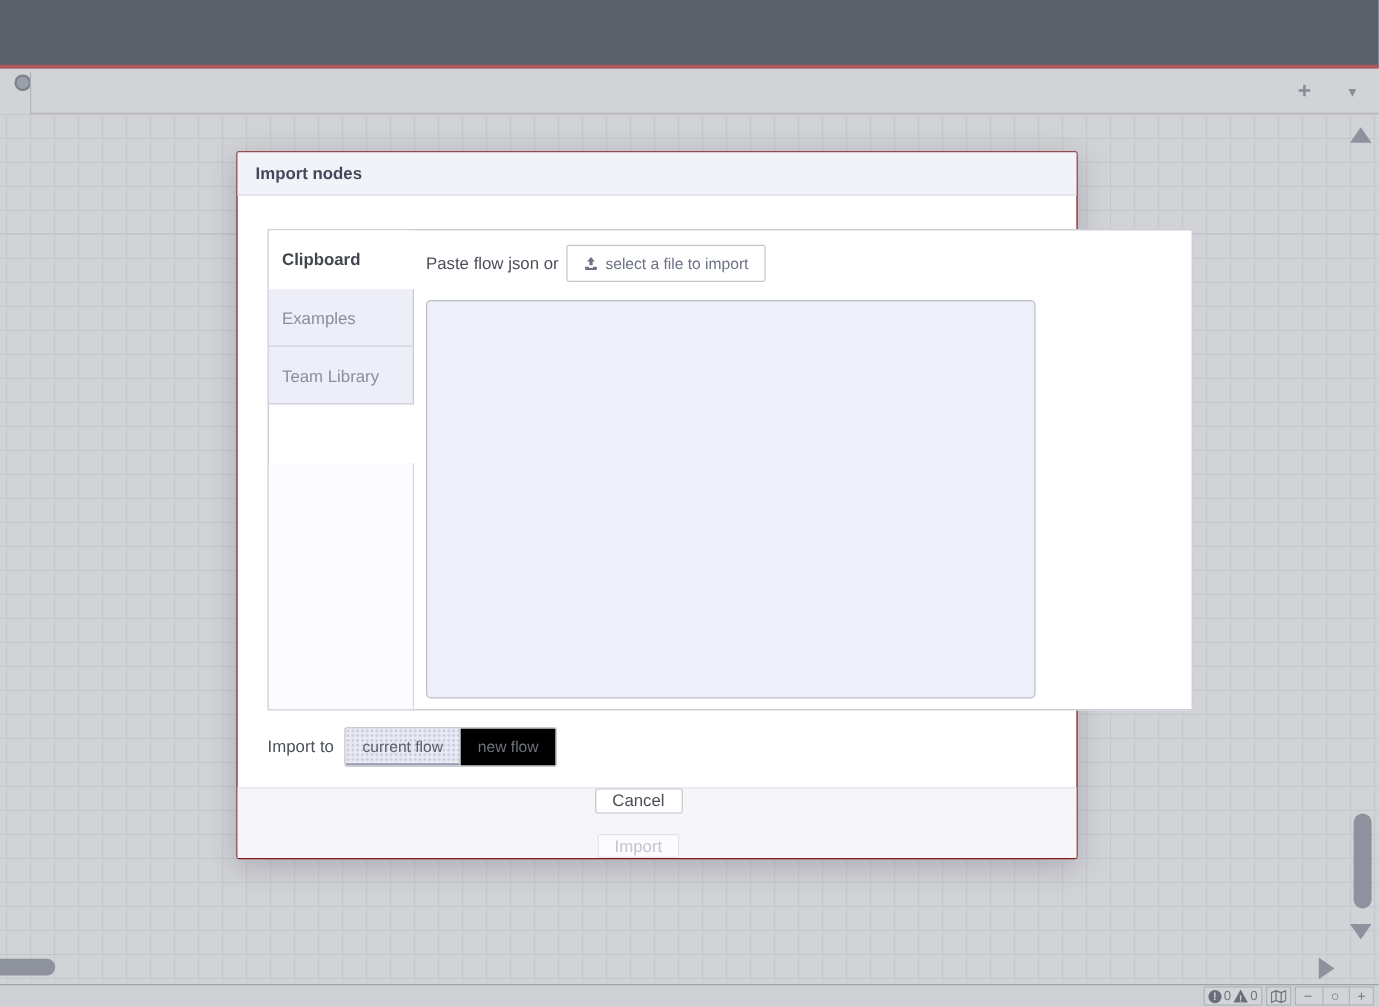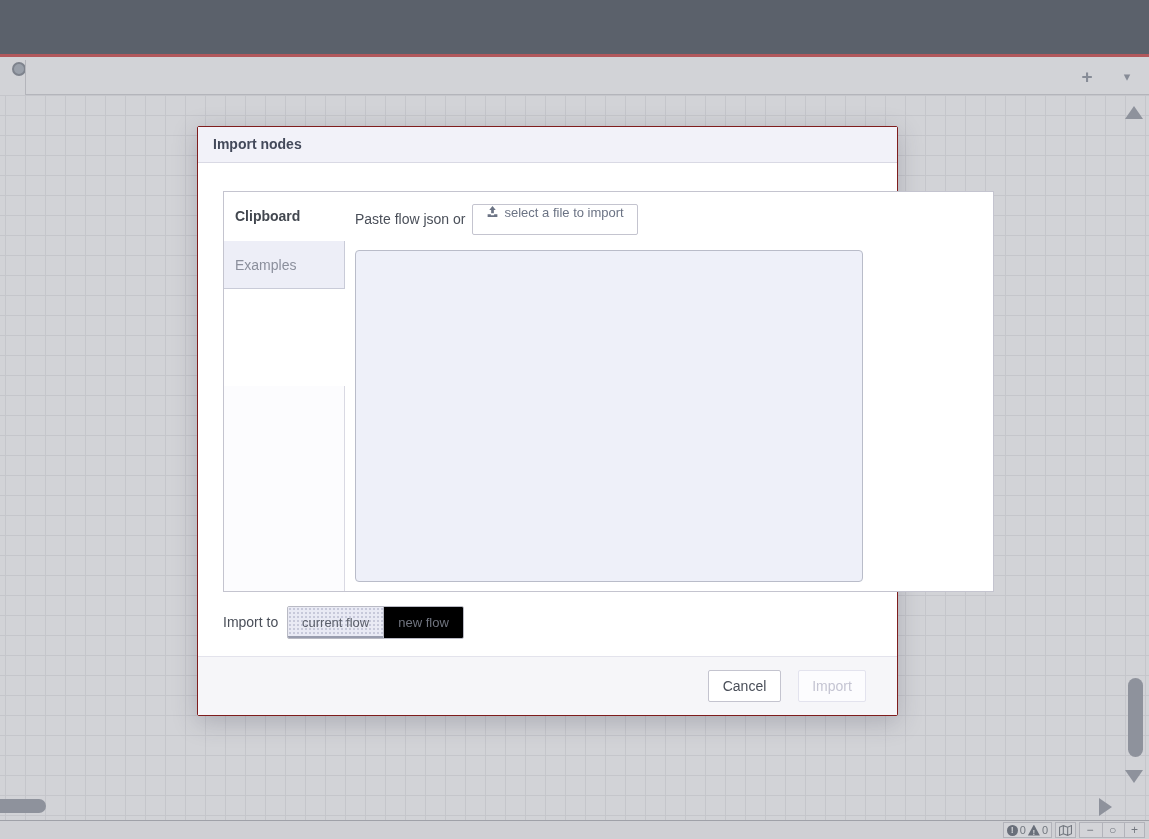--- a/index.html
+++ b/index.html
@@ -85,21 +85,21 @@
   .itab.selected { height:49px; line-height:49px; background:#ffffff;
     color:#42474f; font-weight:bold; border:none; }
   .itab-filler { position:absolute; left:0; top:194px; bottom:0; width:121px;
     background:#fcfcfe; border-right:1px solid #d9d9e3; }
 
   .paste-row { position:absolute; left:131px; top:11px; height:32px;
     display:flex; align-items:center; gap:6px; }
   .paste-label { font-size:14px; color:#4a4f59; }
   .file-btn { height:31px; padding:0 13px; background:#fff;
     border:1px solid #c4c4cf; border-radius:2px; color:#6b7384; font-size:13px;
-    display:inline-flex; gap:6px; cursor:pointer; }
+    display:inline-flex; align-items:center; gap:6px; cursor:pointer; }
   .file-btn svg { display:block; }
 
   .import-textarea { position:absolute; left:131px; top:58px; width:508px;
     height:332px; background:#eef0f9; border:1px solid #b9bcc9; border-radius:4px;
     resize:none; font-family:"Liberation Mono", monospace; font-size:13px;
     color:#444; padding:6px; outline:none; }
 
   .import-to-row { position:absolute; left:25px; top:443px; height:32px;
     display:flex; align-items:center; }
   .import-to-label { font-size:14px; color:#4a4f59; width:64px; }
@@ -107,21 +107,21 @@
     border-radius:2px; overflow:hidden; }
   .toggle-btn { height:100%; border:none; background:#000000; color:#70747f;
     font-size:13px; padding:0 14px; cursor:pointer; }
   .toggle-btn.selected { background-color:#e9eaf4;
     background-image:radial-gradient(#c7c9da 1px, transparent 1.2px);
     background-size:4px 4px; border-right:1px solid #b9bac4;
     box-shadow:inset 0 -2px 0 #989cad; color:#5c606b; }
 
   .dialog-footer { position:absolute; left:0; bottom:0; width:100%; height:59px;
     background:#f6f6f9; border-top:1px solid #e3e3ec; display:flex;
-    align-items:center; justify-content:flex-end; padding-right:31px; gap:17px; }
+    align-items:center; justify-content:flex-end; padding-right:31px; gap:17px;flex-direction:column; }
   .btn { height:32px; border-radius:2px; font-size:14px; cursor:pointer; }
   .btn-cancel { width:73px; background:#fff; border:1px solid #c4c4cf;
     color:#494e58; }
   .btn-import { width:68px; background:#fcfcfe; border:1px solid #e3e3ee;
     color:#c4c4d2; cursor:default; }
 </style>
 </head>
 <body>
 
 <div class="app-header"></div>
@@ -163,20 +163,21 @@
 </div>
 
 <div class="dialog">
   <div class="dialog-header">Import nodes</div>
 
   <div class="dialog-body">
     <div class="import-tabs-box">
       <div class="import-tabs-col">
         <div class="itab selected">Clipboard</div>
         <div class="itab">Examples</div>
+        <div class="itab">Team Library</div>
       </div>
       <div class="itab-filler"></div>
 
       <div class="paste-row">
         <span class="paste-label">Paste flow json or</span>
         <button class="file-btn">
           <span>
             <svg width="13" height="13" viewBox="0 0 24 24">
               <path d="M12 2 L18 9 H14.5 V15 H9.5 V9 H6 Z" fill="#6b7384"></path>
               <path d="M3 17 H9 V19 H15 V17 H21 V22 H3 Z" fill="#6b7384"></path>

